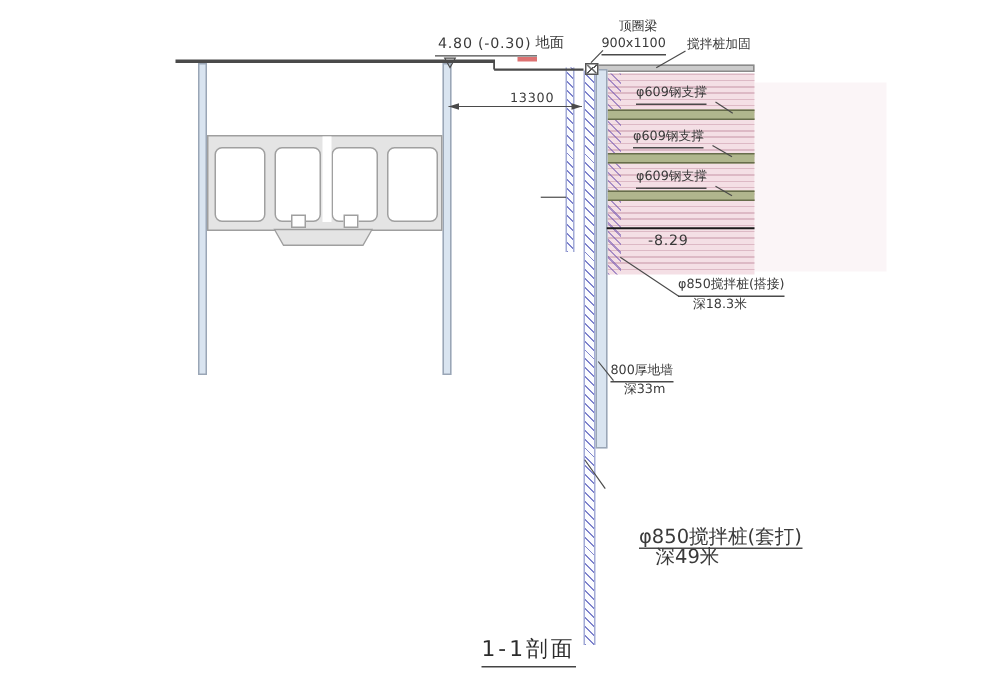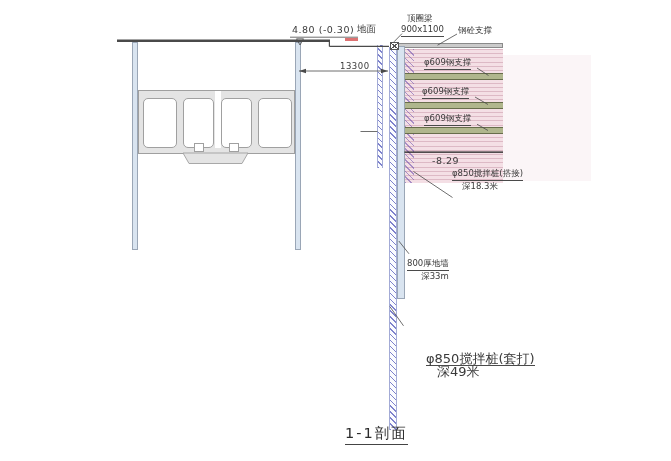--- a/index.html
+++ b/index.html
@@ -30,21 +30,21 @@
     border-top:1.6px solid #676d4b;border-bottom:1.6px solid #676d4b;box-sizing:border-box;
   }
   .cell{position:absolute;background:#fff;border:1px solid #a0a0a0;border-radius:5px;box-sizing:border-box;}
   #linework{position:absolute;left:0;top:0;z-index:20;pointer-events:none;}
   .xbox{
     background-color:#fff;border:0.9px solid #555;box-sizing:border-box;
     background-image:
       linear-gradient(to top right, transparent calc(50% - 0.5px), #555 calc(50% - 0.5px), #555 calc(50% + 0.5px), transparent calc(50% + 0.5px)),
       linear-gradient(to bottom right, transparent calc(50% - 0.5px), #555 calc(50% - 0.5px), #555 calc(50% + 0.5px), transparent calc(50% + 0.5px));
   }
-  .title{font-size:14.5px;letter-spacing:2px;color:#2b2b2b;border-bottom:1.2px solid #444;padding-bottom:3px;margin-left:24px;}
+  .title{font-size:14.5px;letter-spacing:2px;color:#2b2b2b;border-bottom:1.2px solid #444;padding-bottom:3px;}
 </style>
 </head>
 <body>
 
 <div id="canvas">
 
   <div class="abs fill wall-blue" style="left:132px;top:42px;width:5.5px;height:208px;"></div>
   <div class="abs fill wall-blue" style="left:295px;top:42px;width:5.5px;height:208px;"></div>
 
   <div class="abs fill" style="left:137.5px;top:90px;width:157.5px;height:63.5px;background:var(--structure-gray);border:1px solid #9f9f9f;box-sizing:border-box;">
@@ -93,42 +93,42 @@
     <path d="M404.5,152.2 H503" stroke="#1a1a1a" stroke-width="1.3" fill="none"></path>
     <path d="M452.5,197.5 L413.5,171.5" stroke="#4a4a4a" stroke-width="0.8" fill="none"></path>
     <path d="M409,253.8 L398.8,241" stroke="#4a4a4a" stroke-width="0.8" fill="none"></path>
     <path d="M403.5,325.8 L389.8,306.5" stroke="#4a4a4a" stroke-width="0.8" fill="none"></path>
     <path d="M183,153 L248,153 L242,163.5 L189,163.5 Z" fill="#e4e4e4" stroke="#9f9f9f" stroke-width="0.9"></path>
   </svg>
 
   <div class="lbl" style="left:292px;top:24px;font-size:9.5px;letter-spacing:0.5px;"><span>4.80 (-0.30)</span></div>
   <div class="lbl" style="left:357px;top:23px;font-size:9.5px;"><span>地面</span></div>
 
-  <div class="lbl" style="left:401px;top:12.5px;font-size:8.5px;text-align:left;">
+  <div class="lbl" style="left:401px;top:12.5px;font-size:8.5px;text-align:center;">
     <span style="padding-left:6px;">顶圈梁</span><br>
     <span class="ul">900x1100</span>
   </div>
 
-  <div class="lbl" style="left:458px;top:24.5px;font-size:8.5px;"><span>钢砼支撑</span></div>
+  <div class="lbl" style="left:458px;top:24.5px;font-size:8.5px;"><span>搅拌桩加固</span></div>
 
   <div class="lbl" style="left:340px;top:61px;font-size:8.5px;letter-spacing:0.5px;"><span>13300</span></div>
 
   <div class="lbl" style="left:424px;top:57px;font-size:8.5px;"><span class="ul">φ609钢支撑</span></div>
   <div class="lbl" style="left:422px;top:86px;font-size:8.5px;"><span class="ul">φ609钢支撑</span></div>
   <div class="lbl" style="left:424px;top:113px;font-size:8.5px;"><span class="ul">φ609钢支撑</span></div>
 
 
   <div class="lbl" style="left:432px;top:154.5px;font-size:9.5px;letter-spacing:0.5px;"><span>-8.29</span></div>
 
-  <div class="lbl" style="left:452px;top:168px;font-size:8.5px;">
+  <div class="lbl" style="left:452px;top:185px;font-size:8.5px;">
     <span class="ul">φ850搅拌桩(搭接)</span><br>
     <span style="padding-left:10px;">深18.3米</span>
   </div>
 
-  <div class="lbl" style="left:407px;top:258px;font-size:8.5px;text-align:right;">
+  <div class="lbl" style="left:407px;top:242px;font-size:8.5px;">
     <span class="ul">800厚地墙</span><br>
     <span style="padding-left:9px;">深33m</span>
   </div>
 
   <div class="lbl" style="left:426px;top:313px;font-size:13px;margin-top:40px;">
     <span class="ul">φ850搅拌桩(套打)</span><br>
     <span style="padding-left:11px;">深49米</span>
   </div>
 
   <div class="lbl" style="left:321px;top:428px;">

